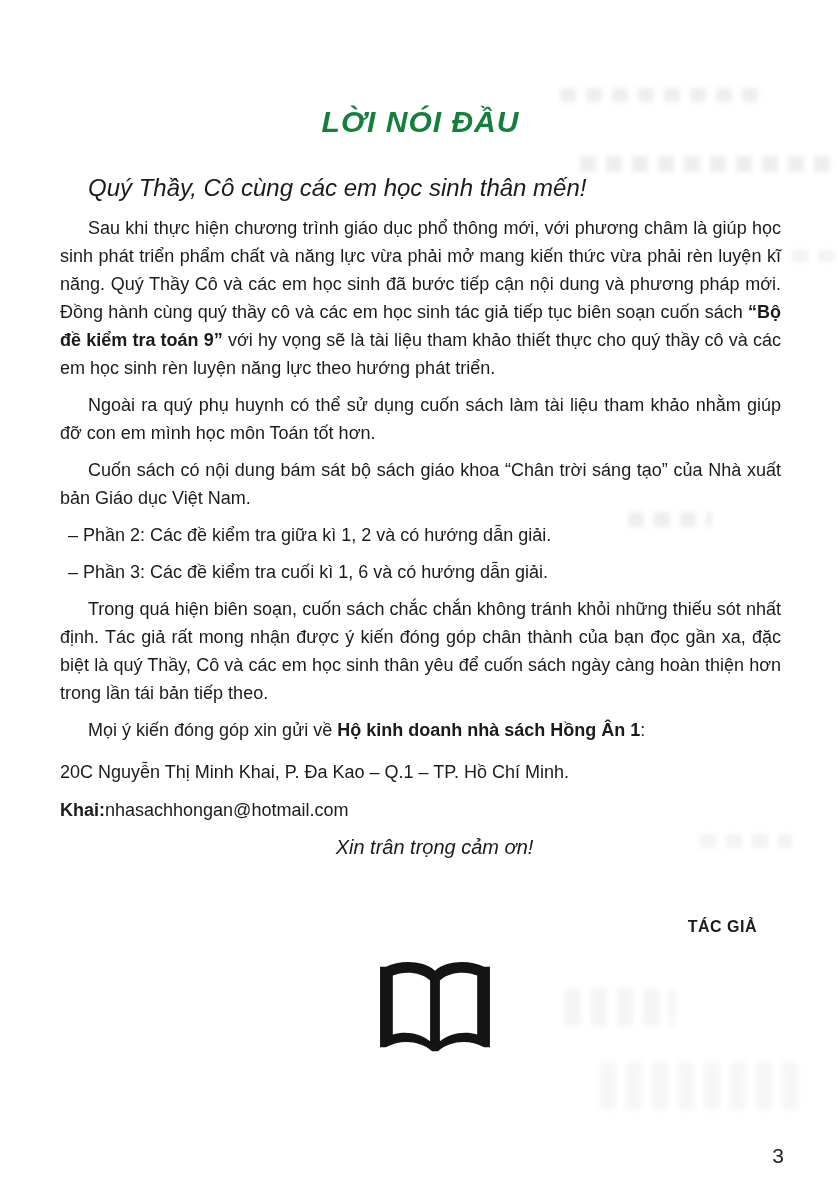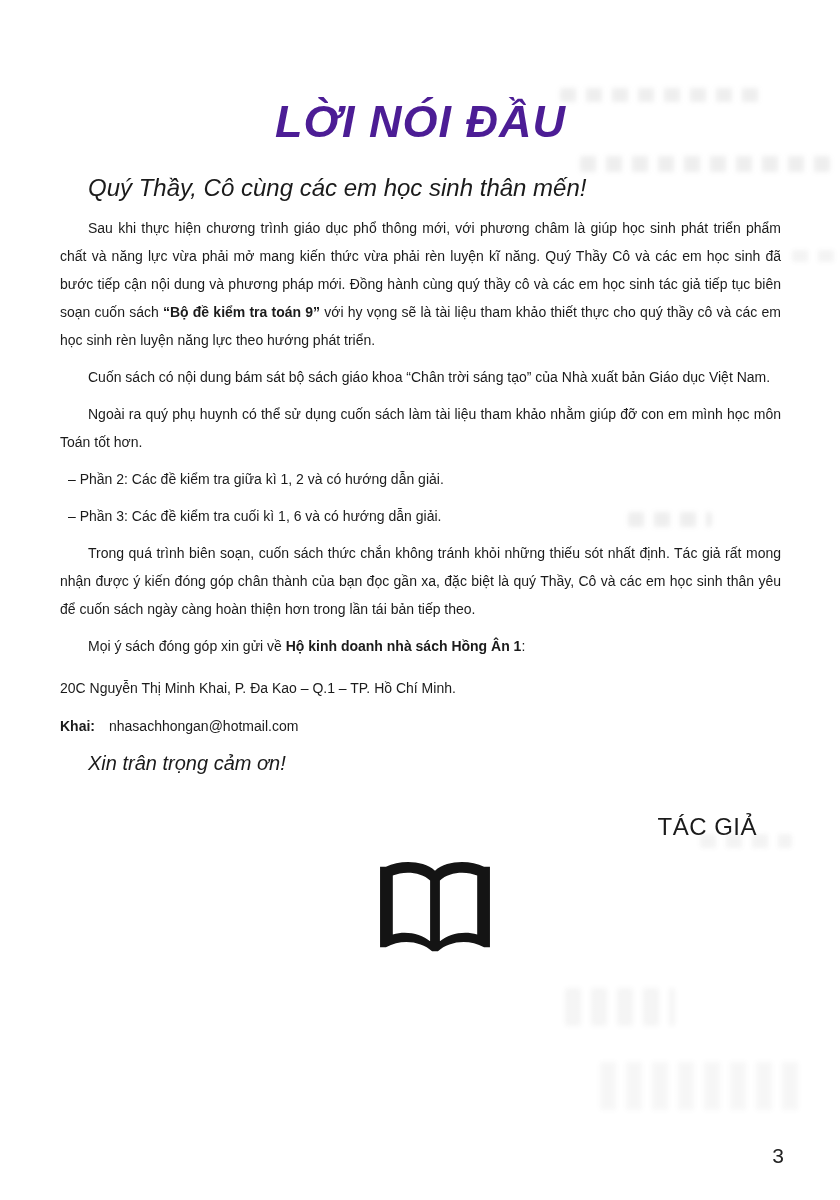--- a/index.html
+++ b/index.html
@@ -14,45 +14,45 @@
   }
   .doc {
     position: absolute;
     left: 60px;
     top: 0;
     width: 721px;
   }
   h1.title {
     margin: 102px 0 0 0;
     text-align: center;
-    font-size: 45px;
+    font-size: 30px;
     line-height: 40px;
     font-style: italic;
     font-weight: 700;
     letter-spacing: 1px;
-    color: #4c1d95;
+    color: #15803d;
   }
-  p { margin: 0; font-size: 14px; line-height: 28px; }
+  p { margin: 0; font-size: 18px; line-height: 28px; }
   .indent { text-indent: 28px; }
   .salutation { margin-top: 32px; font-style: italic; font-size: 24px; }
   .para { margin-top: 9px; text-align: justify; }
   .p1 { margin-top: 12px; }
   .list-item { margin-top: 9px; padding-left: 8px; }
   .center { text-align: left; }
   .address { margin-top: 14px; }
   .email-line { margin-top: 10px; }
-  .email-line .email-value { margin-left: 14px; }
-  .closing { margin-top: 9px; font-style: italic; font-size: 20px; }
+  .email-line .email-value { margin-left: 0; }
+  .closing { margin-top: 9px; font-style: italic; font-size: 20px; text-align: center; }
   .author {
-    margin-top: 36px;
+    margin-top: 52px;
     text-align: right;
     padding-right: 24px;
-    font-weight: 400;
+    font-weight: 700;
     letter-spacing: 0.5px;
-    font-size: 24px;
+    font-size: 16px;
   }
   b, strong { font-weight: 700; }
   .logo-wrap { margin-top: 14px; text-align: center; transform: translateX(14px); }
   .logo-wrap svg { display: inline-block; }
   .page-number {
     position: absolute;
     right: 56px;
     top: 1144px;
     font-size: 21px;
     color: #222;
@@ -88,31 +88,31 @@
   <div class="smudge s7"></div>
 
   <div class="doc">
 
     <h1 class="title">LỜI NÓI ĐẦU</h1>
 
     <p class="salutation indent">Quý Thầy, Cô cùng các em học sinh thân mến!</p>
 
     <p class="para p1 indent"><span>Sau khi thực hiện chương trình giáo dục phổ thông mới, với phương châm là giúp học sinh phát triển phẩm chất và năng lực vừa phải mở mang kiến thức vừa phải rèn luyện kĩ năng. Quý Thầy Cô và các em học sinh đã bước tiếp cận nội dung và phương pháp mới. Đồng hành cùng quý thầy cô và các em học sinh tác giả tiếp tục biên soạn cuốn sách </span><b>“Bộ đề kiểm tra toán 9”</b><span> với hy vọng sẽ là tài liệu tham khảo thiết thực cho quý thầy cô và các em học sinh rèn luyện năng lực theo hướng phát triển.</span></p>
 
+    <p class="para indent">Ngoài ra quý phụ huynh có thể sử dụng cuốn sách làm tài liệu tham khảo nhằm giúp đỡ con em mình học môn Toán tốt hơn.</p>
+
     <p class="para indent">Cuốn sách có nội dung bám sát bộ sách giáo khoa “Chân trời sáng tạo” của Nhà xuất bản Giáo dục Việt Nam.</p>
-
-    <p class="para indent">Ngoài ra quý phụ huynh có thể sử dụng cuốn sách làm tài liệu tham khảo nhằm giúp đỡ con em mình học môn Toán tốt hơn.</p>
 
 
     <p class="list-item">– Phần 2: Các đề kiểm tra giữa kì 1, 2 và có hướng dẫn giải.</p>
     <p class="list-item">– Phần 3: Các đề kiểm tra cuối kì 1, 6 và có hướng dẫn giải.</p>
 
-    <p class="para indent">Trong quá trình biên soạn, cuốn sách thức chắn không tránh khỏi những thiếu sót nhất định. Tác giả rất mong nhận được ý kiến đóng góp chân thành của bạn đọc gần xa, đặc biệt là quý Thầy, Cô và các em học sinh thân yêu để cuốn sách ngày càng hoàn thiện hơn trong lần tái bản tiếp theo.</p>
+    <p class="para indent">Trong quá hiện biên soạn, cuốn sách chắc chắn không tránh khỏi những thiếu sót nhất định. Tác giả rất mong nhận được ý kiến đóng góp chân thành của bạn đọc gần xa, đặc biệt là quý Thầy, Cô và các em học sinh thân yêu để cuốn sách ngày càng hoàn thiện hơn trong lần tái bản tiếp theo.</p>
 
-    <p class="para indent"><span>Mọi ý sách đóng góp xin gửi về </span><b>Hộ kinh doanh nhà sách Hồng Ân 1</b><span>:</span></p>
+    <p class="para indent"><span>Mọi ý kiến đóng góp xin gửi về </span><b>Hộ kinh doanh nhà sách Hồng Ân 1</b><span>:</span></p>
 
     <p class="center address">20C Nguyễn Thị Minh Khai, P. Đa Kao – Q.1 – TP. Hồ Chí Minh.</p>
 
     <p class="center email-line"><b>Khai:</b><span class="email-value">nhasachhongan@hotmail.com</span></p>
 
     <p class="closing indent">Xin trân trọng cảm ơn!</p>
 
     <p class="author">TÁC GIẢ</p>
 
     <div class="logo-wrap">

